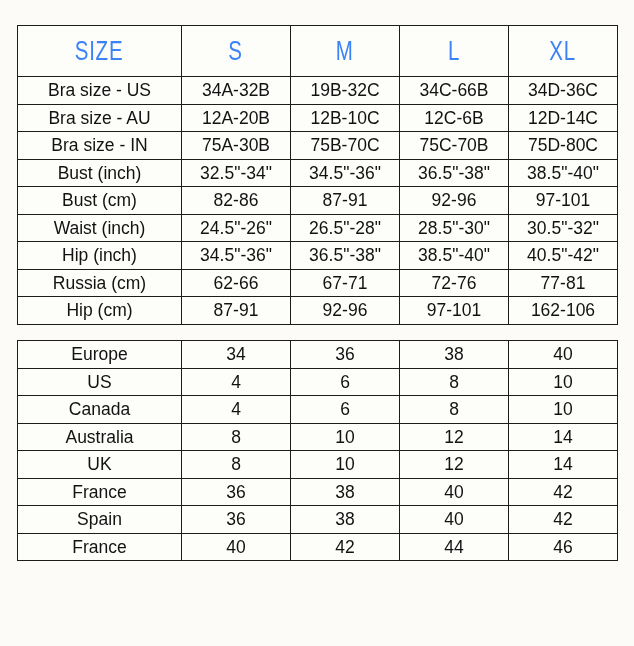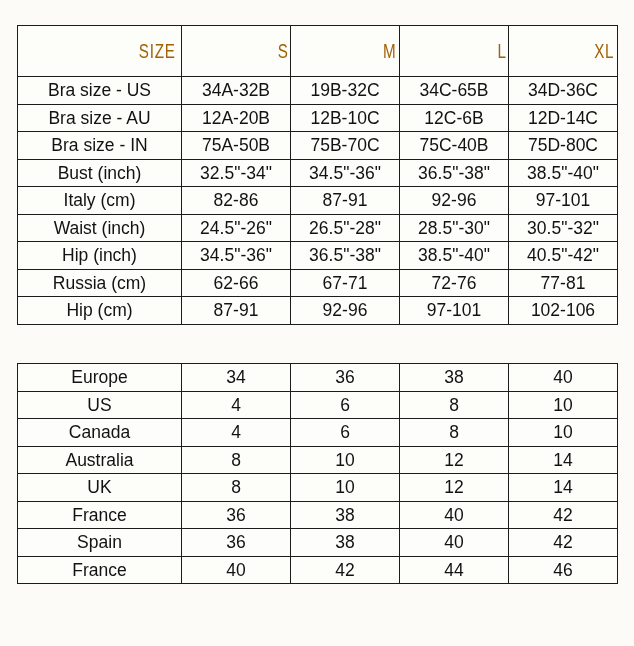--- a/index.html
+++ b/index.html
@@ -16,38 +16,37 @@
   }
   table.chart-table {
     position: absolute;
     left: 17px;
     width: 600px;
     border-collapse: collapse;
     table-layout: fixed;
     background: #fdfdfa;
   }
   #sizeTable { top: 25px; }
-  #countryTable { top: 363px; }
+  #countryTable { top: 340px; }
   .chart-table td, .chart-table th {
     border: 1.5px solid #1c1c1c;
     text-align: center;
     vertical-align: middle;
     font-size: 17.5px;
     font-weight: 400;
     color: #121212;
     padding: 0;
     white-space: nowrap;
     overflow: hidden;
   }
   #sizeTable thead th {
     height: 50px;
-    font-size: 20px;
-    color: #a16207;
+    font-size: 27px;
+    color: #3b82f6;
     font-weight: 400;
-    text-align: right;
   }
   .hdr {
     display: inline-block;
     transform: scaleX(0.76);
     letter-spacing: 1px;
   }
   .chart-table tbody td { height: 26.5px; line-height: 26.5px; }
 </style>
 </head>
 <body>
@@ -67,46 +66,46 @@
       <th><span class="hdr">M</span></th>
       <th><span class="hdr">L</span></th>
       <th><span class="hdr">XL</span></th>
     </tr>
   </thead>
   <tbody>
       <tr>
         <td>Bra size - US</td>
         <td>34A-32B</td>
         <td>19B-32C</td>
-        <td>34C-65B</td>
+        <td>34C-66B</td>
         <td>34D-36C</td>
       </tr>
       <tr>
         <td>Bra size - AU</td>
         <td>12A-20B</td>
         <td>12B-10C</td>
         <td>12C-6B</td>
         <td>12D-14C</td>
       </tr>
       <tr>
         <td>Bra size - IN</td>
-        <td>75A-50B</td>
+        <td>75A-30B</td>
         <td>75B-70C</td>
-        <td>75C-40B</td>
+        <td>75C-70B</td>
         <td>75D-80C</td>
       </tr>
       <tr>
         <td>Bust (inch)</td>
         <td>32.5"-34"</td>
         <td>34.5"-36"</td>
         <td>36.5"-38"</td>
         <td>38.5"-40"</td>
       </tr>
       <tr>
-        <td>Italy (cm)</td>
+        <td>Bust (cm)</td>
         <td>82-86</td>
         <td>87-91</td>
         <td>92-96</td>
         <td>97-101</td>
       </tr>
       <tr>
         <td>Waist (inch)</td>
         <td>24.5"-26"</td>
         <td>26.5"-28"</td>
         <td>28.5"-30"</td>
@@ -124,21 +123,21 @@
         <td>62-66</td>
         <td>67-71</td>
         <td>72-76</td>
         <td>77-81</td>
       </tr>
       <tr>
         <td>Hip (cm)</td>
         <td>87-91</td>
         <td>92-96</td>
         <td>97-101</td>
-        <td>102-106</td>
+        <td>162-106</td>
       </tr>
     </tbody>
 </table>
 
 <table id="countryTable" class="chart-table">
   <colgroup>
     <col style="width:164px">
       <col style="width:109px">
       <col style="width:109px">
       <col style="width:109px">

